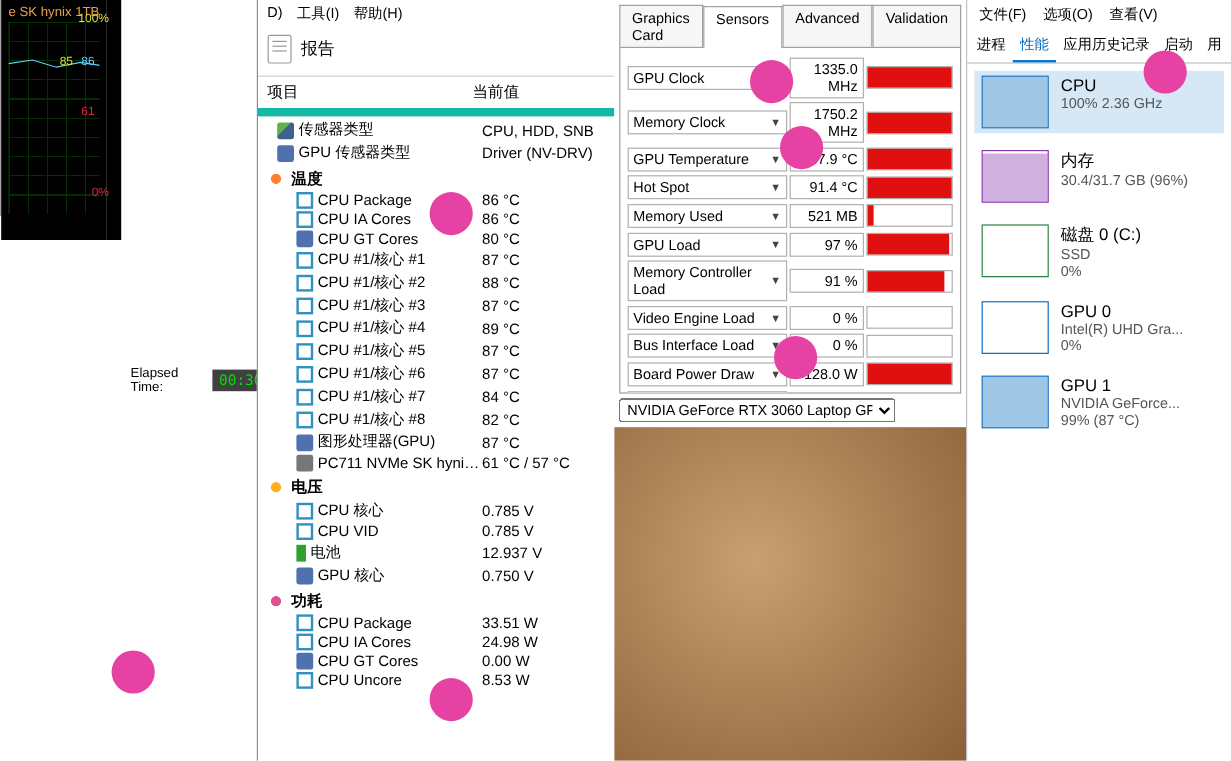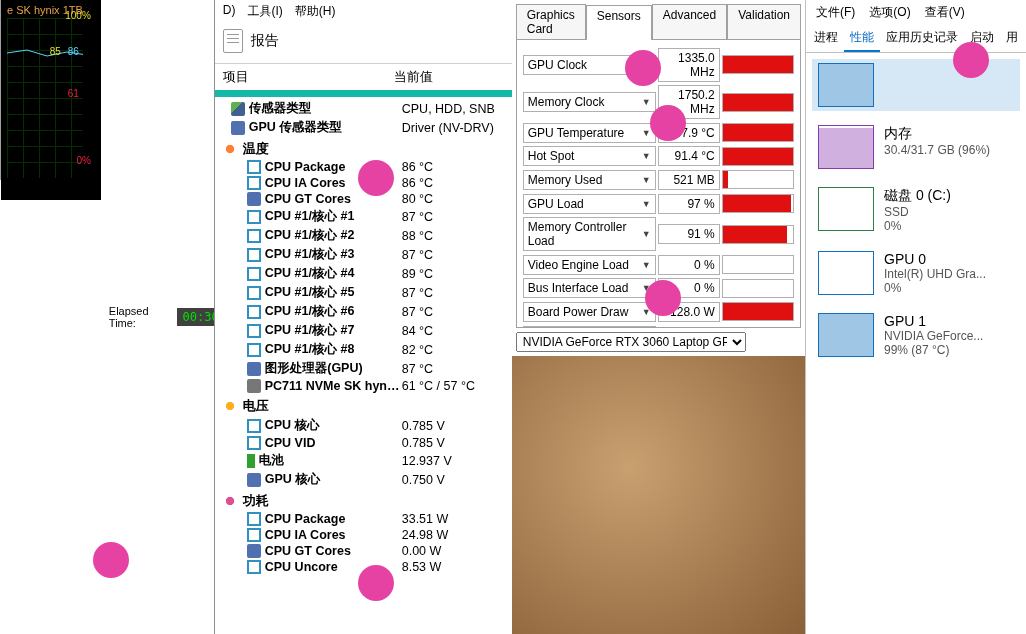--- a/index.html
+++ b/index.html
@@ -28,21 +28,21 @@
   .reportRow .ricon { width: 20px; height: 24px; border: 1px solid #999; border-radius: 2px; position: relative; }
   .reportRow .ricon:after { content: ""; position: absolute; left: 3px; right: 3px; top: 4px; height: 1px; background: #999; box-shadow: 0 4px #999, 0 8px #999; }
   .reportRow .rtxt { font-size: 14px; }
   .tblHead { display: flex; padding: 4px 8px; font-size: 13px; border-bottom: 7px solid #14b8a6; }
   .tblHead .c1 { flex: 1; }
   .tblHead .c2 { width: 110px; }
   .tree { padding: 2px 4px; overflow: hidden; }
   .trow { display: flex; align-items: center; padding: 1px 2px; font-size: 12.5px; }
   .trow .ico { width: 14px; height: 14px; margin: 0 4px 0 10px; display: inline-block; }
   .trow.lev2 .ico { margin-left: 26px; }
-  .trow .lbl { flex: 1; white-space: nowrap; overflow: hidden; text-overflow: ellipsis; font-weight: bold; }
+  .trow .lbl { flex: 1; white-space: nowrap; overflow: hidden; text-overflow: ellipsis; }
   .trow .val { width: 104px; }
   .ico.sensor { background: linear-gradient(135deg,#60b050 40%,#406090 40%); border-radius: 2px; }
   .ico.gpu { background: #5070b0; border-radius: 2px; }
   .ico.temp { background: radial-gradient(circle,#ff8030 40%,transparent 45%); border-radius:50%; }
   .ico.volt { background: radial-gradient(circle,#ffb020 40%,transparent 45%); border-radius:50%;}
   .ico.power { background: radial-gradient(circle,#e05090 40%,transparent 45%); border-radius:50%; }
   .ico.check { border: 2px solid #3090c0; }
   .ico.drive { background: #777; border-radius: 2px; }
   .ico.batt { background: #30a030; width: 8px; height: 14px; }
   .catRow { display: flex; align-items: center; font-weight: 600; font-size: 13px; padding: 3px 4px 1px; }
@@ -401,20 +401,25 @@
         <div class="t active">性能</div>
         <div class="t">应用历史记录</div>
         <div class="t">启动</div>
         <div class="t">用</div>
       </div>
     <div class="cards" id="cards">
         <div class="card sel">
           <div class="thumb">
             <div class="fill" style="height:100%;background:#1170c0;opacity:.4"></div>
           </div>
+    <div class="txt">
+      <div class="title">CPU</div>
+      <div class="sub">100% 2.36 GHz</div>
+
+    </div>
         </div>
         <div class="card mem ">
           <div class="thumb">
             <div class="fill" style="height:96%;background:#8a3ab0;opacity:.4"></div>
           </div>
     <div class="txt">
       <div class="title">内存</div>
       <div class="sub">30.4/31.7 GB (96%)</div>
 
     </div>

